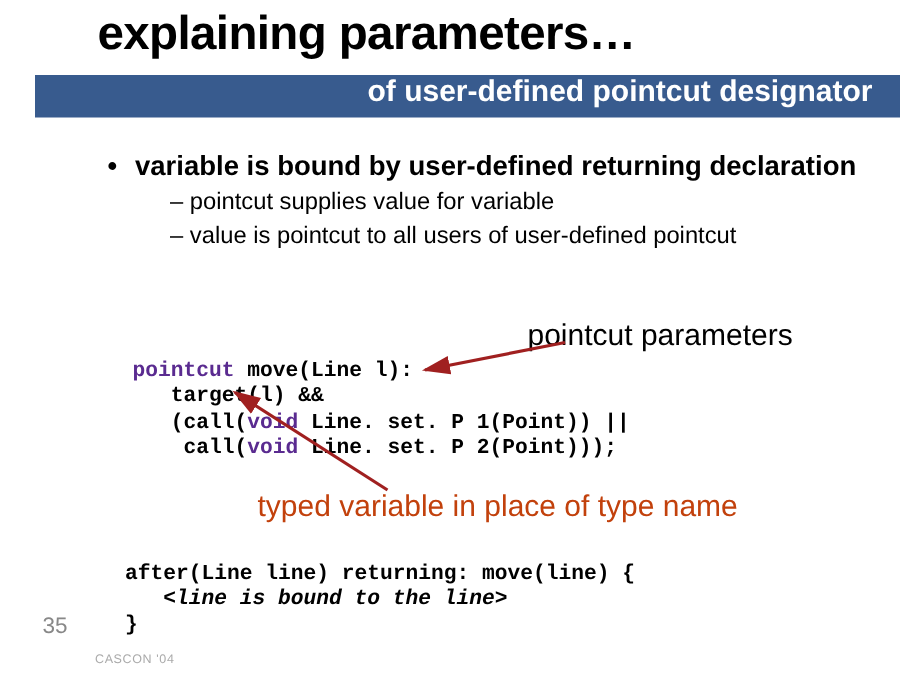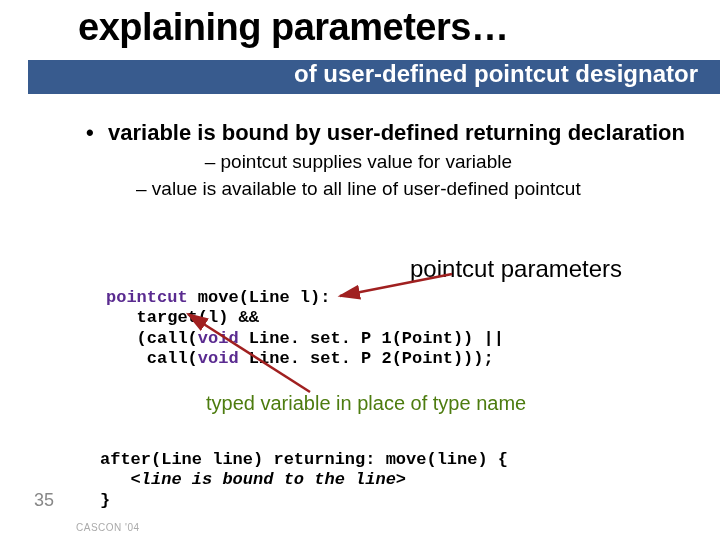--- a/index.html
+++ b/index.html
@@ -4,45 +4,45 @@
 <style>
   * { margin: 0; padding: 0; box-sizing: border-box; }
   html, body { width: 720px; height: 540px; background: #fff; font-family: Arial, Helvetica, sans-serif; }
   .slide { position: relative; width: 720px; height: 540px; overflow: hidden; margin-left: 28px; }
   .top-bar { position: absolute; top: 60px; left: 0; width: 720px; height: 34px; background: #385b8e; }
   .title { position: absolute; top: 6px; left: 50px; font-size: 38px; font-weight: bold; color: #000; letter-spacing: -0.5px; }
   .subtitle { position: absolute; top: 60px; left: 266px; font-size: 24px; font-weight: bold; color: #fff; white-space: nowrap; }
   .bullet1 { position: absolute; top: 120px; left: 58px; font-size: 22px; font-weight: bold; }
   .bullet1 .dot { display: inline-block; width: 22px; }
   .sub-bullets { position: absolute; top: 150px; left: 108px; font-size: 19px; line-height: 1.3; }
-  .sub-bullets div { margin-bottom: 2px; text-align: center; }
-  .anno1 { position: absolute; top: 255px; left: 382px; font-size: 24px; color: #000; }
+  .sub-bullets div { margin-bottom: 2px; }
+  .anno1 { position: absolute; top: 255px; left: 394px; font-size: 24px; color: #000; }
   .code1 { position: absolute; top: 288px; left: 78px; font-family: "Courier New", monospace; font-size: 17px; font-weight: bold; line-height: 1.2; white-space: pre; }
   .kw { color: #5a2b90; }
-  .anno2 { position: absolute; top: 392px; left: 178px; font-size: 20px; color: #4d7c0f; }
+  .anno2 { position: absolute; top: 392px; left: 178px; font-size: 24px; color: #c2410c; }
   .code2 { position: absolute; top: 450px; left: 72px; font-family: "Courier New", monospace; font-size: 17px; font-weight: bold; line-height: 1.2; white-space: pre; }
   .ital { font-style: italic; }
   .slide-num { position: absolute; top: 490px; left: 6px; font-size: 18px; color: #888; }
   .footer { position: absolute; top: 522px; left: 48px; font-size: 10px; color: #aaa; letter-spacing: 0.5px; }
   .svg-layer { position: absolute; top: 0; left: 0; width: 720px; height: 540px; pointer-events: none; }
 </style>
 </head>
 <body>
 
 <div class="slide">
   <div class="top-bar"></div>
   <div class="title">explaining parameters…</div>
   <div class="subtitle">of user-defined pointcut designator</div>
 
   <div class="bullet1">
     <span class="dot">•</span><span>variable is bound by user-defined returning declaration</span>
   </div>
   <div class="sub-bullets">
     <div>–  pointcut supplies value for variable</div>
-    <div>–  value is available to all line of user-defined pointcut</div>
+    <div>–  value is pointcut to all users of user-defined pointcut</div>
   </div>
 
   <div class="anno1">pointcut parameters</div>
 
   <div class="code1"><span class="kw">pointcut</span><span> move(Line l):</span>
 <span>   target(l) &amp;&amp;</span>
 <span>   (call(</span><span class="kw">void</span><span> Line. set. P 1(Point)) ||</span>
 <span>    call(</span><span class="kw">void</span><span> Line. set. P 2(Point)));</span></div>
 
   <div class="anno2">typed variable in place of type name</div>

